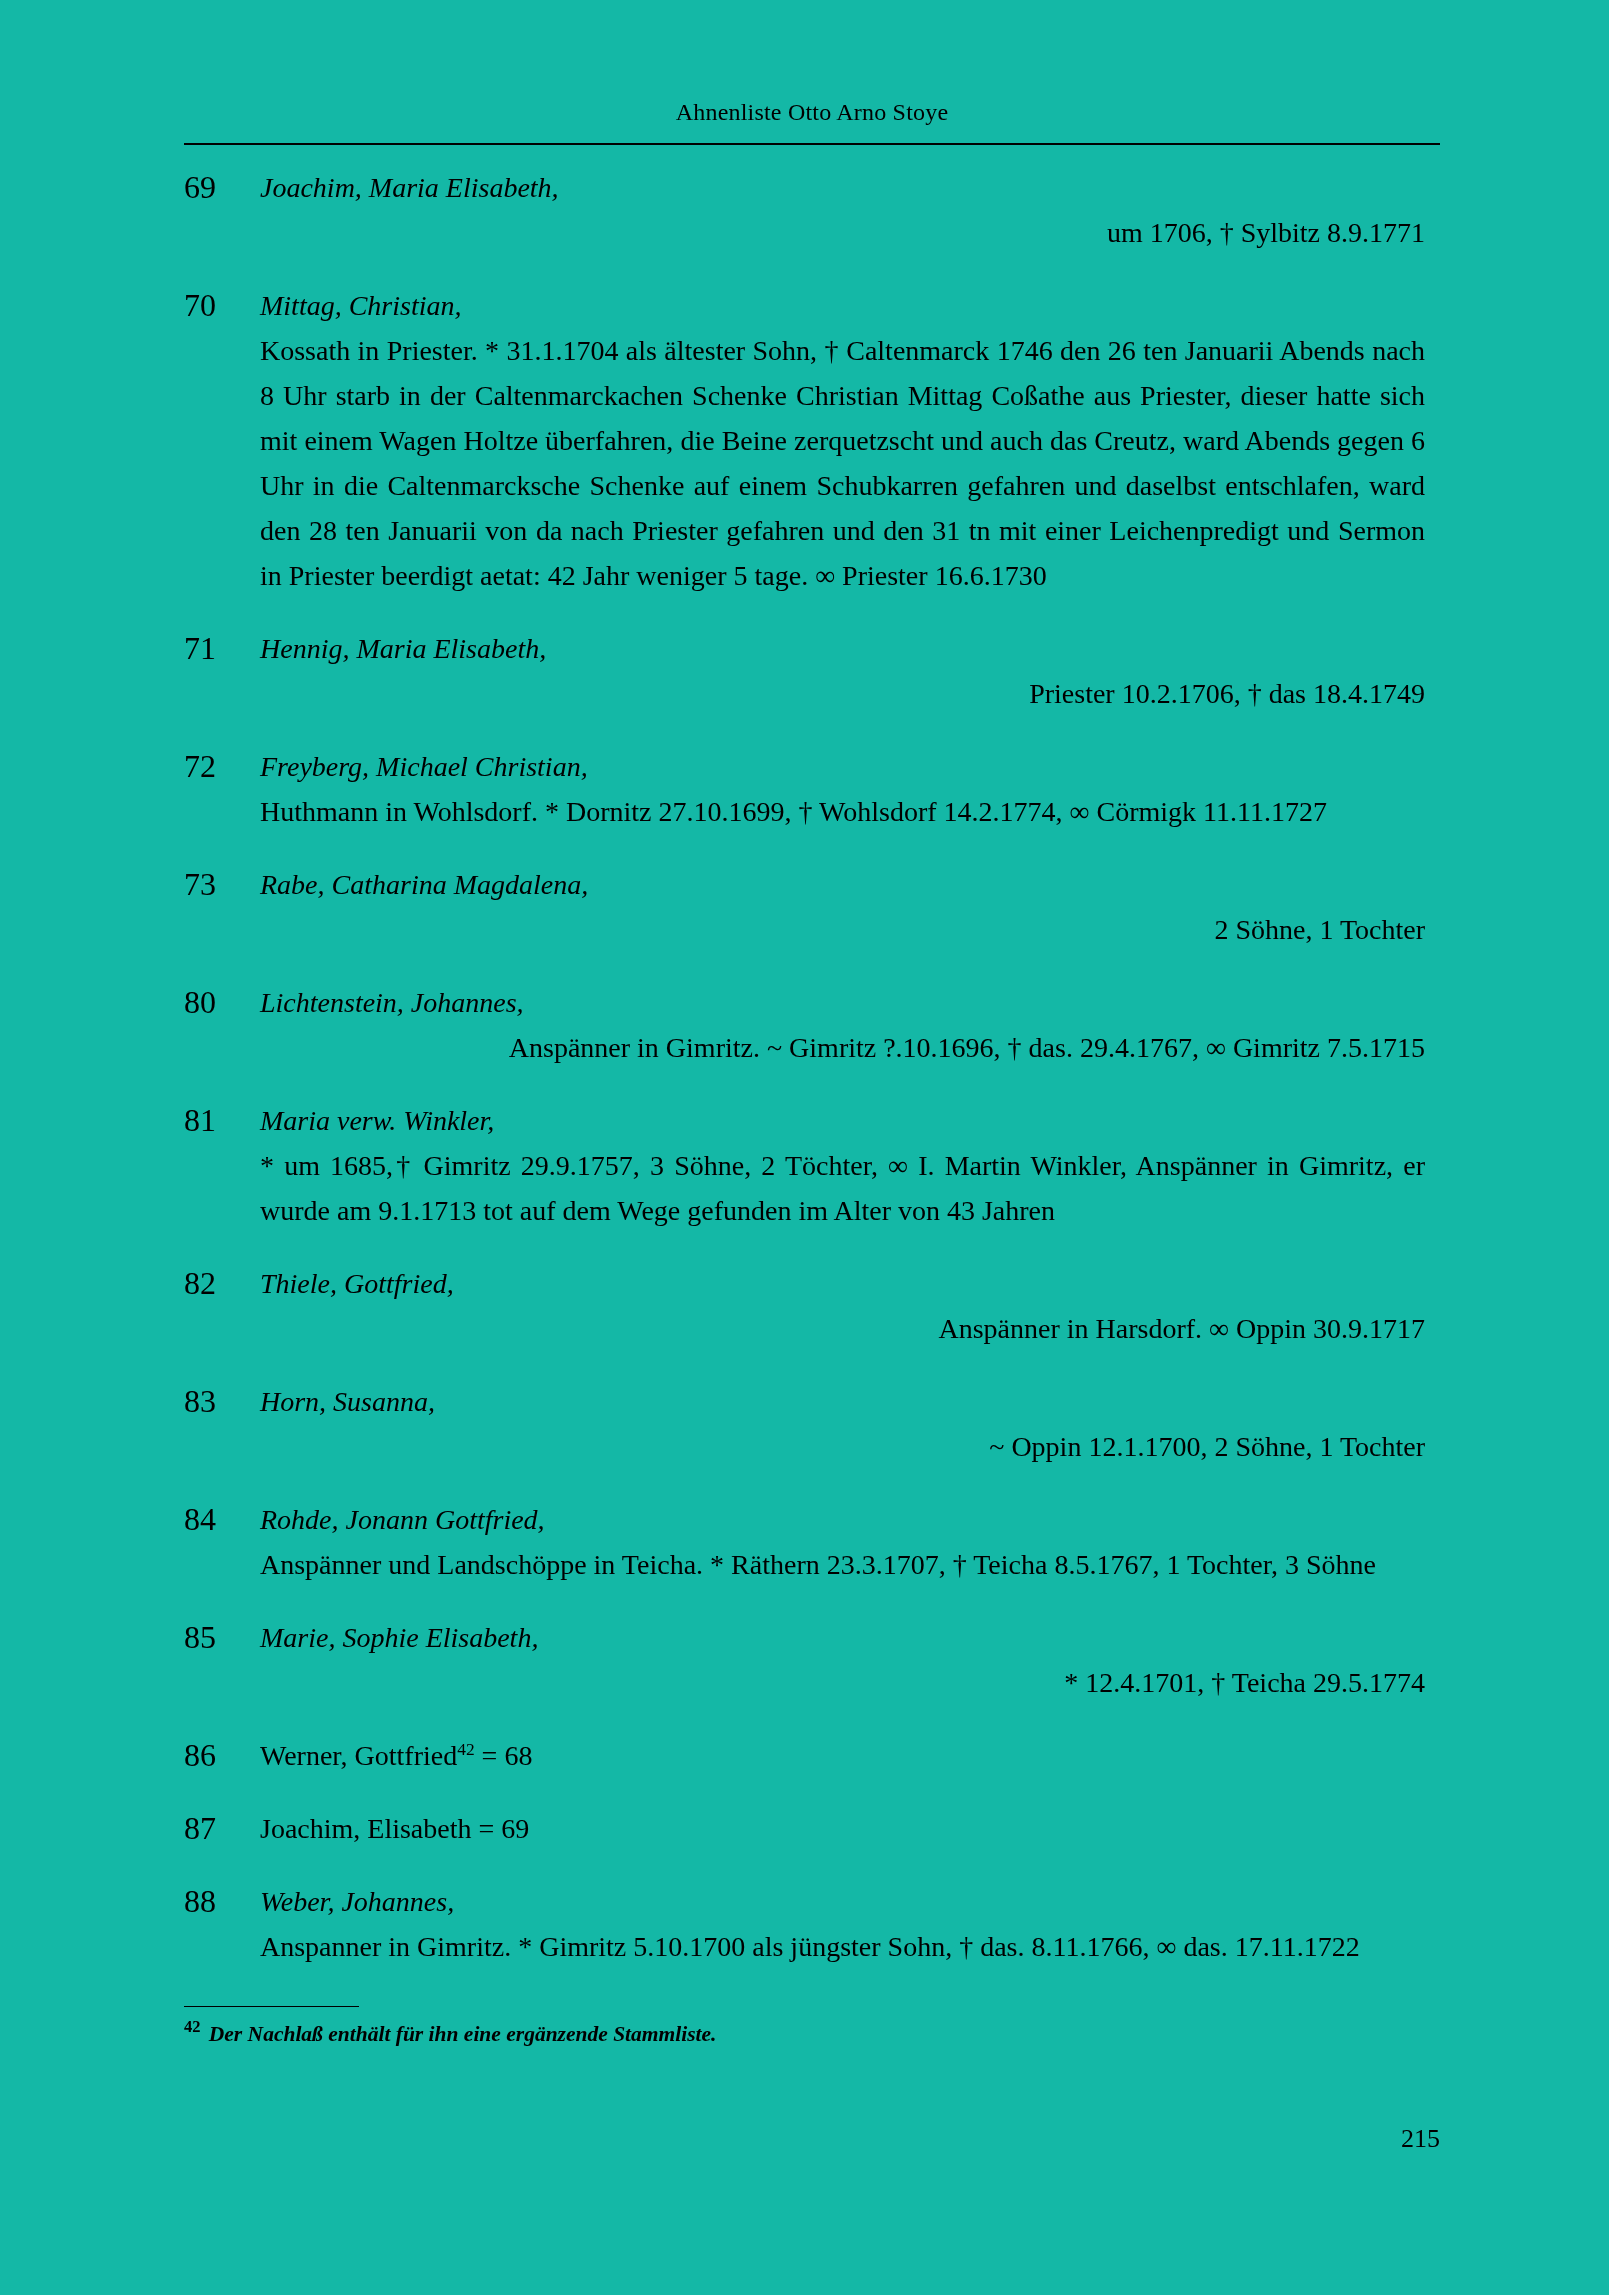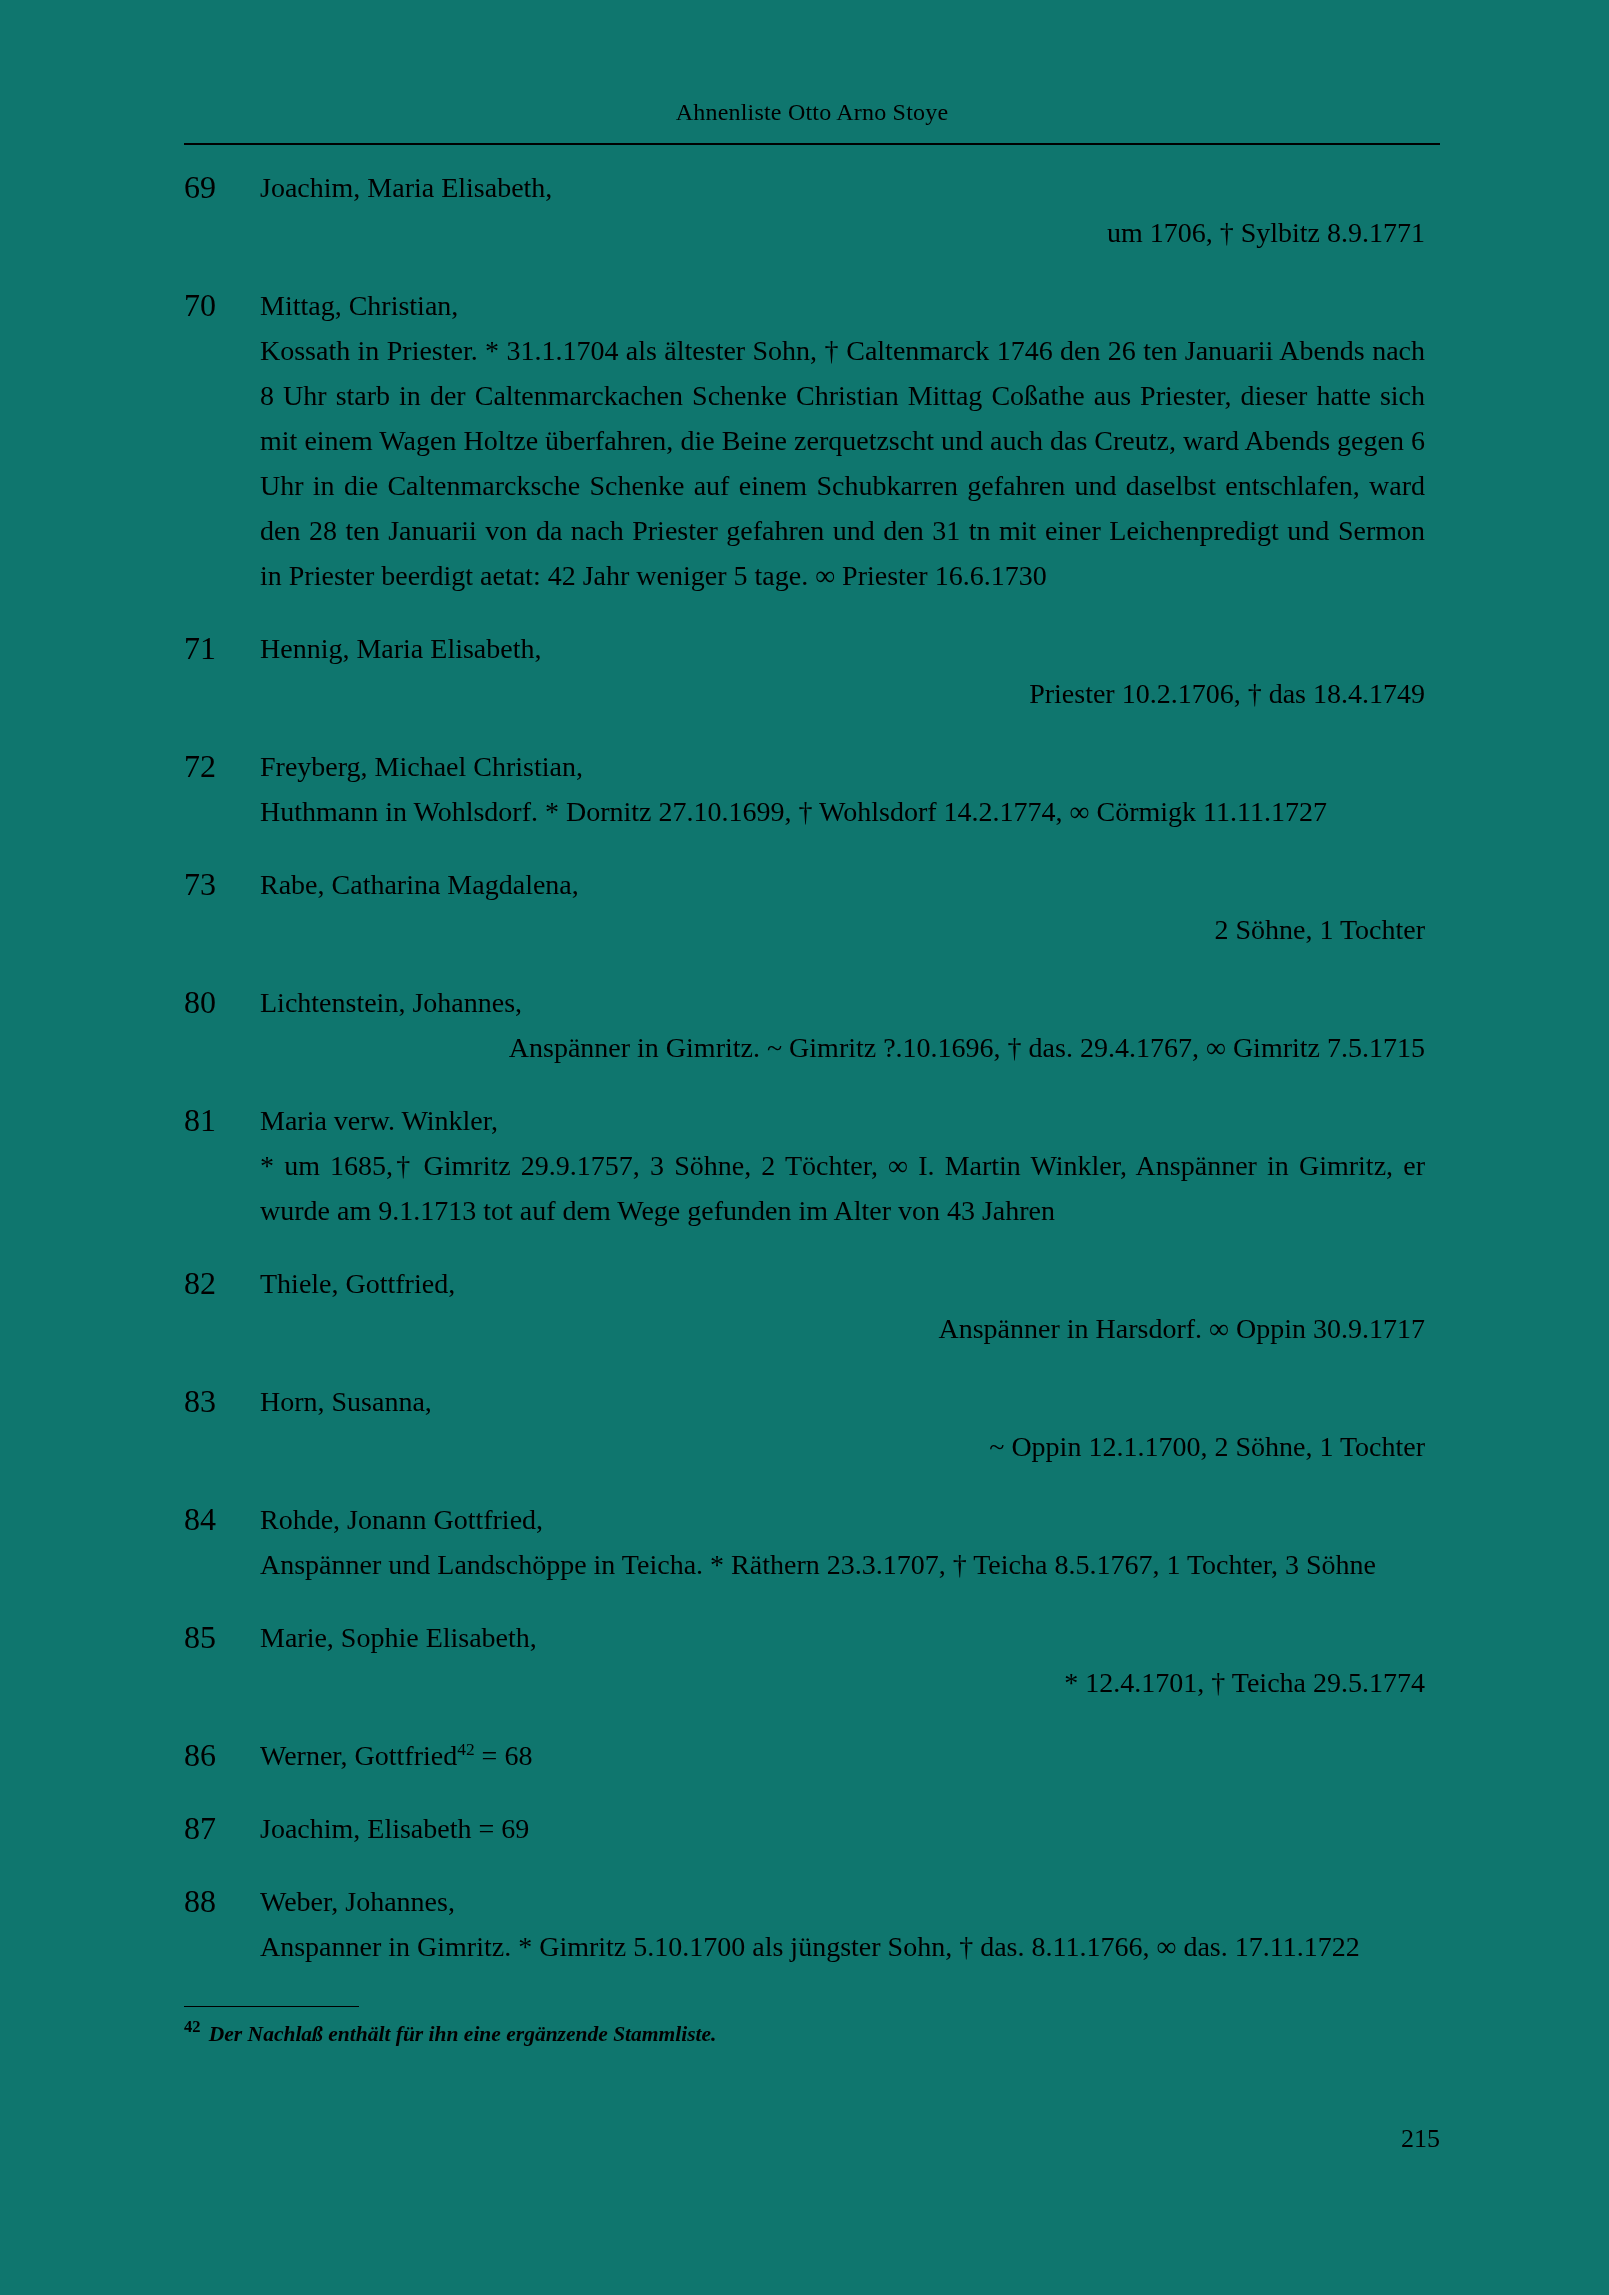--- a/index.html
+++ b/index.html
@@ -8,21 +8,21 @@
     background: #ffffff;
   }
   body {
     font-family: "Liberation Serif", "DejaVu Serif", serif;
     color: #000000;
   }
   .page {
     position: relative;
     width: 1610px;
     height: 2295px;
-    background: #0f766e;
+    background: #14b8a6;
     box-sizing: border-box;
     overflow: hidden;
   }
 
   
   .header-block {
     position: absolute;
     left: 184px;
     top: 98px;
     width: 1256px;
@@ -60,20 +60,21 @@
     font-size: 32px;
     line-height: 45px;
     text-align: left;
   }
   .entry-lines {
     font-size: 28px;
     line-height: 45px;
   }
   .entry-name {
     display: block;
+    font-style: italic;
   }
   .entry-detail {
     display: block;
     text-align: justify;
     text-justify: inter-word;
     hyphens: manual;
   }
   .entry-detail.no-justify {
     text-align: right;
   }

